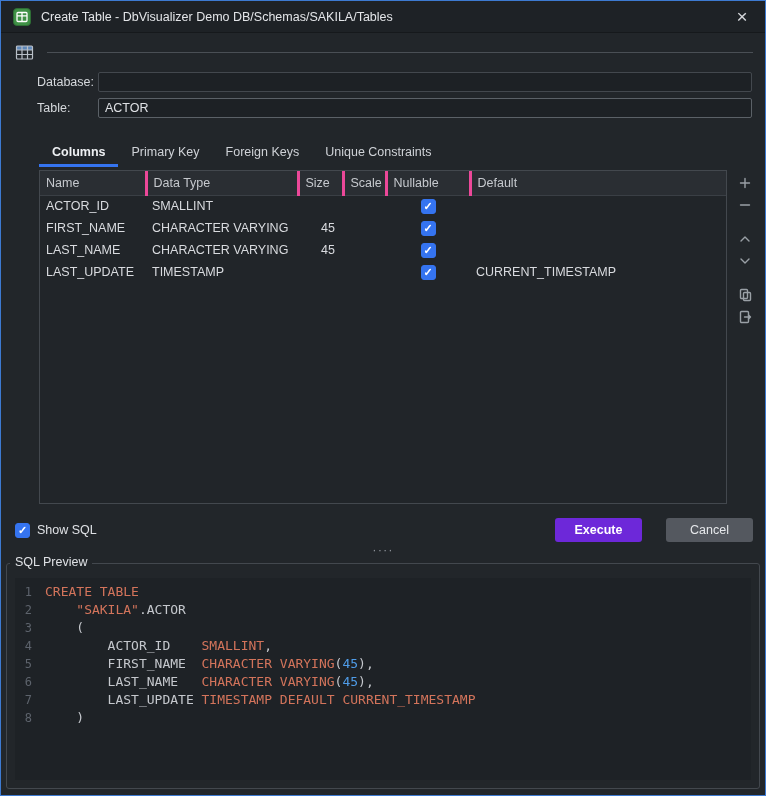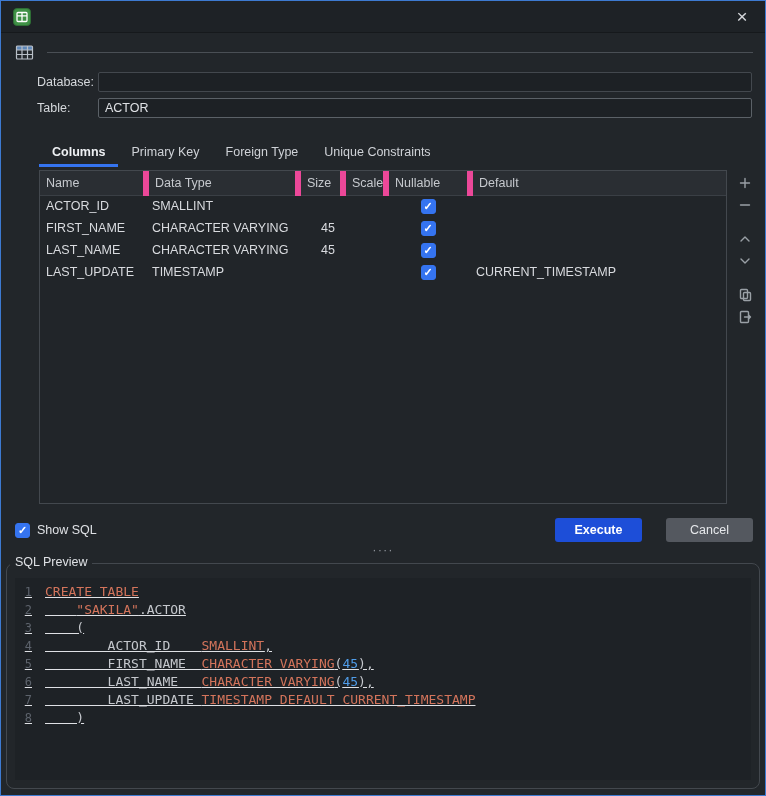--- a/index.html
+++ b/index.html
@@ -48,21 +48,21 @@
   .tab { padding: 6px 13px 8px; color: #cfd2d7; }
   .tab.active { color: #eef0f3; font-weight: 700; box-shadow: inset 0 -3px 0 #3574f0; }
 
   
   .grid-area { flex: 0 0 334px; display: flex; gap: 6px; margin: 3px 8px 0 38px; }
   .grid { flex: 1; border: 1px solid #43484e; background: #212529; overflow: hidden; }
   table { width: 100%; border-collapse: collapse; table-layout: fixed; }
   thead th {
     height: 24px; background: #2a2e33; color: #c6c9ce; font-weight: 400;
     text-align: left; padding: 0 6px;
-    border-right: 6px solid #ec4899; border-bottom: 1px solid #3a3f45;
+    border-right: 3px solid #ec4899; border-bottom: 1px solid #3a3f45;
   }
   thead th:last-child { border-right: none; }
   tbody td { height: 22px; padding: 0 6px; color: #d9dbdf; }
   td.num { text-align: right; padding-right: 8px; }
   td.center { text-align: center; }
 
   input[type="checkbox"] {
     appearance: none; -webkit-appearance: none;
     width: 15px; height: 15px; margin: 0; vertical-align: middle;
     border: 1px solid #5a5f66; border-radius: 3px; background: #2b2f33;
@@ -76,30 +76,30 @@
   .tools { flex: 0 0 24px; display: flex; flex-direction: column; align-items: center; padding-top: 2px; }
   .tool { height: 22px; display: flex; align-items: center; justify-content: center; }
   .tool.gap { margin-top: 12px; }
   .tool svg { stroke: #9aa0a6; fill: none; stroke-width: 1.4; stroke-linecap: round; stroke-linejoin: round; }
 
   
   .footer { display: flex; align-items: center; gap: 24px; margin: 14px 12px 0 14px; }
   .footer .cb-wrap { display: flex; align-items: center; gap: 7px; }
   .footer .spacer { flex: 1; }
   .btn { height: 24px; min-width: 87px; padding: 0 16px; border: none; border-radius: 3px; font: inherit; }
-  .btn-primary { background: #1d4ed8; color: #fff; font-weight: 700; }
+  .btn-primary { background: #6d28d9; color: #fff; font-weight: 700; }
   .btn-secondary { background: #54585f; color: #e6e8eb; }
 
   .splitter { height: 15px; display: flex; align-items: center; justify-content: center;
     color: #8b9097; font-size: 13px; letter-spacing: 1px; line-height: 6px; }
 
   
   .sql-fieldset {
     flex: 1; position: relative; margin: 6px 5px 6px;
-    border: 1px solid #43484e; border-radius: 8px; padding: 14px 8px 8px; text-decoration: underline;
+    border: 1px solid #43484e; border-radius: 3px; padding: 14px 8px 8px;
   }
   .legend {
     position: absolute; top: -9px; left: 3px;
     background: #22262a; padding: 0 5px; color: #dfe1e5;
   }
   .editor {
     height: 100%; background: #1e2226; overflow: hidden; padding-top: 5px;
     font-family: "DejaVu Sans Mono", monospace; font-size: 13px; line-height: 18px;
   }
   .code-line { display: flex; white-space: pre; }
@@ -114,20 +114,21 @@
 <body>
 
 <div class="titlebar">
   <span class="mini-icon">
     <svg width="18" height="18" viewBox="0 0 18 18">
       <rect x="0.5" y="0.5" width="17" height="17" rx="3.5" fill="#3f9146" stroke="#2e6e35"></rect>
       <rect x="4" y="4.5" width="10" height="9" rx="1" fill="none" stroke="#ffffff" stroke-width="1.3"></rect>
       <path d="M4 7.8h10M9 4.5v9" stroke="#ffffff" stroke-width="1.3"></path>
     </svg>
   </span>
+  <span class="title">Create Table - DbVisualizer Demo DB/Schemas/SAKILA/Tables</span>
   <span class="close">×</span>
 </div>
 
 <div class="section-header">
   <span class="mini-icon">
     <svg width="19" height="17" viewBox="0 0 19 17">
       <rect x="1.5" y="2" width="16" height="4" fill="#5f87b8"></rect>
       <rect x="1.5" y="2" width="16" height="13" rx="1" fill="none" stroke="#b9bfc7" stroke-width="1.2"></rect>
       <path d="M1.5 6h16M1.5 10.5h16M7 2v13M12.5 2v13" stroke="#b9bfc7" stroke-width="1.2"></path>
     </svg>
@@ -142,21 +143,21 @@
   </div>
   <div class="form-row">
     <span class="form-label">Table:</span>
     <input class="form-input lit" type="text" value="ACTOR" style="">
   </div>
 </div>
 
 <div class="tabs">
   <span class="tab active">Columns</span>
   <span class="tab">Primary Key</span>
-  <span class="tab">Foreign Type</span>
+  <span class="tab">Foreign Keys</span>
   <span class="tab">Unique Constraints</span>
 </div>
 
 <div class="grid-area">
   <div class="grid">
     <table>
       <colgroup>
         <col style="width:106px">
           <col style="width:152px">
           <col style="width:45px">

